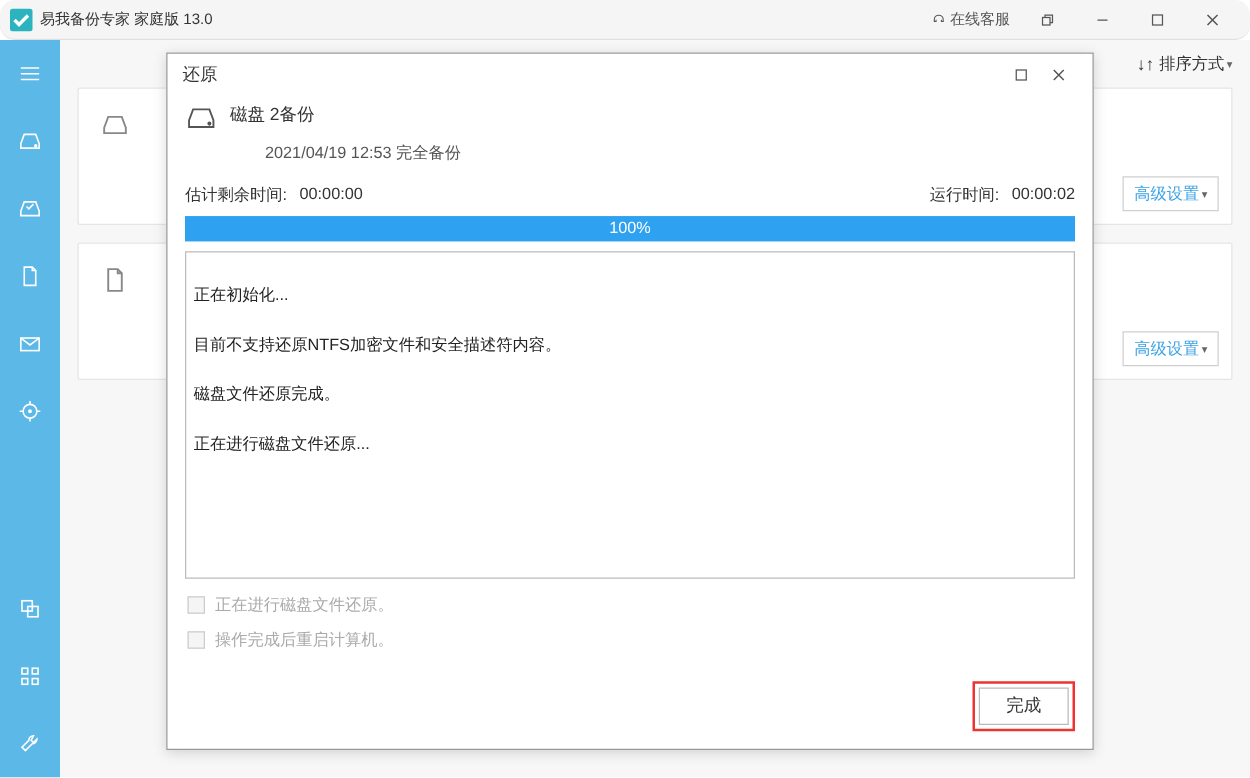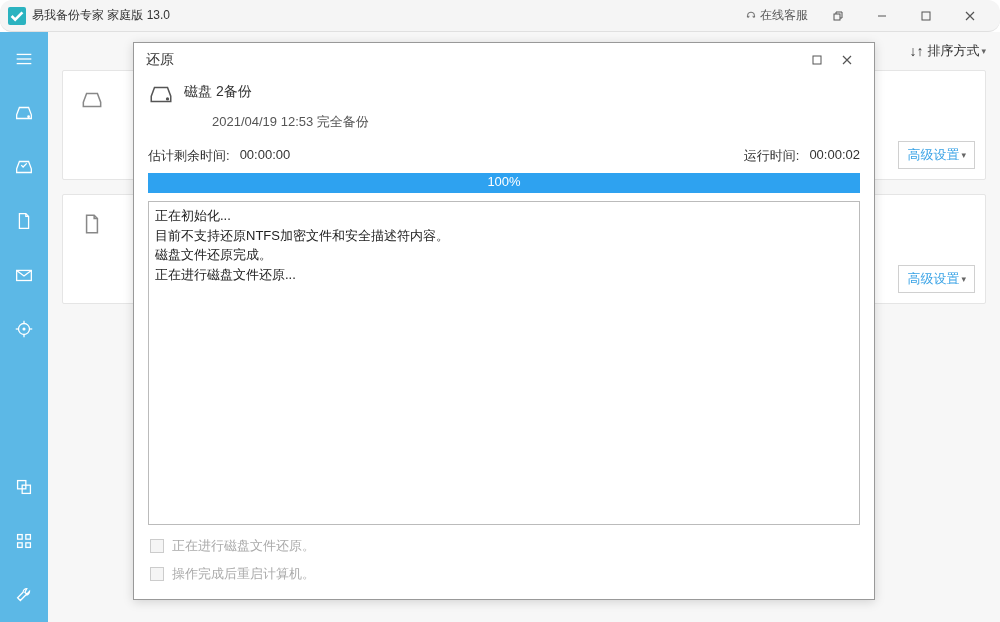--- a/index.html
+++ b/index.html
@@ -45,21 +45,21 @@
     .modal-h-title { font-size: 14px; color: #333; margin-bottom: 12px; }
     .modal-h-sub { font-size: 13px; color: #555; margin-left: 28px; }
 
     .modal-times { display: flex; padding: 6px 14px 4px 14px; font-size: 13px; color: #333; }
     .time-val { margin-left: 10px; }
     .modal-times-spacer { flex: 1; }
 
     .progress { margin: 4px 14px 8px 14px; height: 20px; background: #2ea2f0; color: #fff; font-size: 13px; display: flex; align-items: flex-start; justify-content: center; border: 1px solid #2ea2f0; }
 
     .logbox { margin: 0 14px; flex: 1; border: 1px solid #bbb; padding: 4px 6px; font-size: 13px; color: #222; line-height: 1.5; overflow: auto; min-height: 260px; }
-    .logline { white-space: pre; }
+    .logline { white-space: pre; margin-top: 20px; }
 
     .checks { padding: 12px 16px 6px 16px; font-size: 13px; color: #aaa; }
     .check-row { display: flex; align-items: center; margin-bottom: 10px; }
     .check-box { width: 14px; height: 14px; border: 1px solid #ccc; margin-right: 8px; background: #f5f5f5; }
 
     .modal-footer { display: flex; justify-content: flex-end; padding: 8px 14px 14px 14px; }
     .finish-wrap { border: 2px solid #e33; padding: 3px; }
     .finish-btn { width: 72px; height: 30px; border: 1px solid #bbb; background: #fff; font-size: 14px; color: #333; display: flex; align-items: center; justify-content: center; cursor: pointer; }
   </style>
 </head>
@@ -253,13 +253,20 @@
     <div class="check-row">
       <div class="check-box"></div>
       <span>正在进行磁盘文件还原。</span>
     </div>
     <div class="check-row">
       <div class="check-box"></div>
       <span>操作完成后重启计算机。</span>
     </div>
   </div>
 
+  <div class="modal-footer">
+    <div class="finish-wrap">
+      <div class="finish-btn">
+        <span>完成</span>
+      </div>
+    </div>
+  </div>
 </div>
 
 </body></html>

